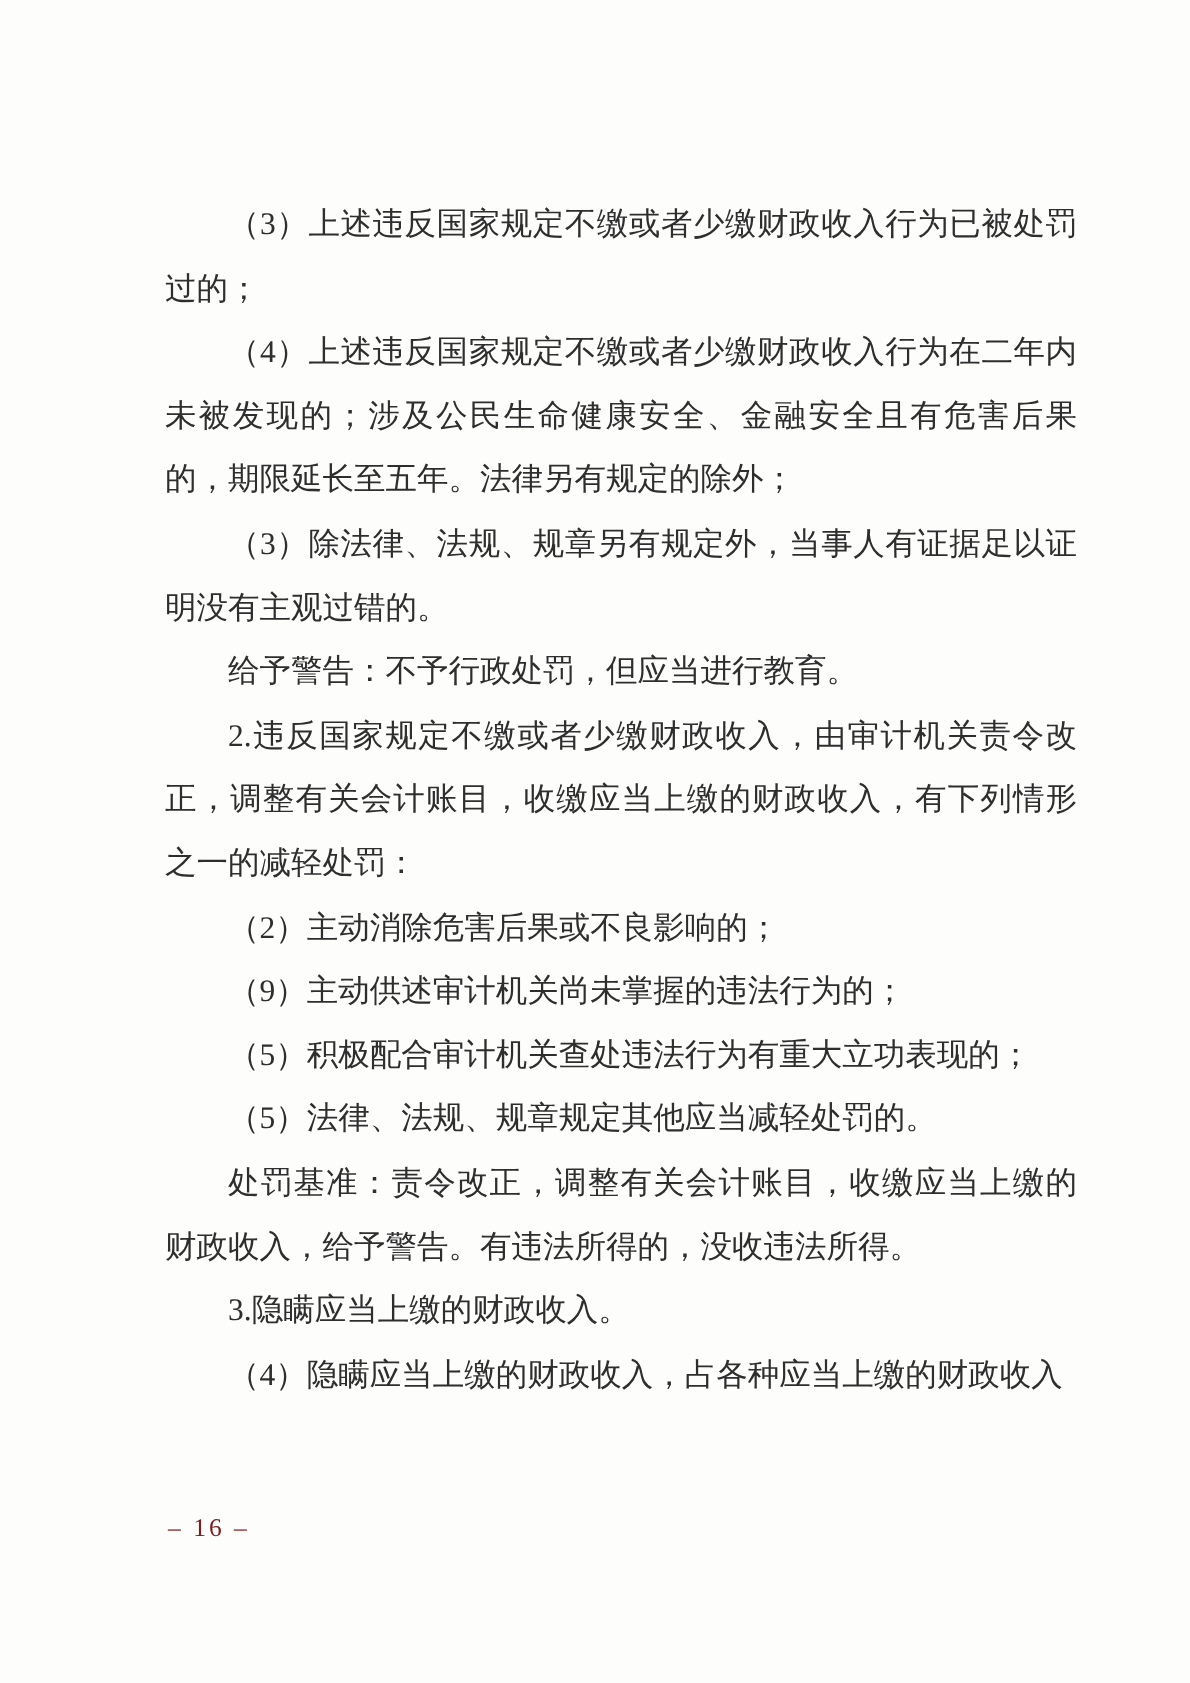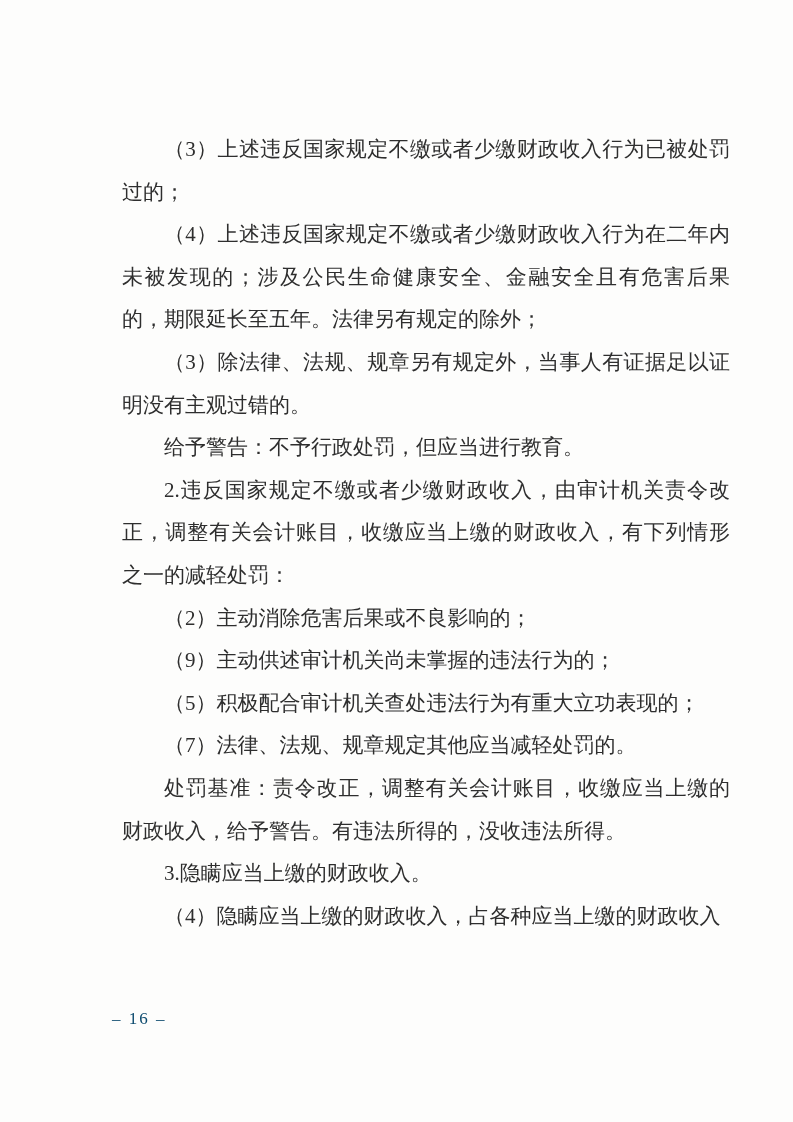--- a/index.html
+++ b/index.html
@@ -15,56 +15,56 @@
   .page {
     position: relative;
     width: 793px;
     height: 1122px;
     background: #fdfdfc;
     color: #2e2e2e;
     font-family: "Liberation Serif", "DejaVu Serif", serif;
   }
   .content {
     position: absolute;
-    left: 122px;
+    left: 110px;
     top: 128px;
     width: 608px;
     font-size: 21px;
     line-height: 42.6px;
     text-align: justify;
     text-justify: inter-character;
     letter-spacing: 0;
   }
   .content p {
     margin: 0;
     padding: 0;
     text-indent: 2em;
   }
   .footer {
     position: absolute;
     left: 112px;
     top: 1009px;
     font-size: 17px;
     letter-spacing: 2px;
-    color: #0c4a6e;
+    color: #7f1d1d;
     font-family: "Liberation Serif", "DejaVu Serif", serif;
   }
 </style>
 </head>
 <body>
 
 <div class="page">
   <main class="content">
     <p>（3）上述违反国家规定不缴或者少缴财政收入行为已被处罚过的；</p>
     <p>（4）上述违反国家规定不缴或者少缴财政收入行为在二年内未被发现的；涉及公民生命健康安全、金融安全且有危害后果的，期限延长至五年。法律另有规定的除外；</p>
     <p>（3）除法律、法规、规章另有规定外，当事人有证据足以证明没有主观过错的。</p>
     <p>给予警告：不予行政处罚，但应当进行教育。</p>
     <p>2.违反国家规定不缴或者少缴财政收入，由审计机关责令改正，调整有关会计账目，收缴应当上缴的财政收入，有下列情形之一的减轻处罚：</p>
     <p>（2）主动消除危害后果或不良影响的；</p>
     <p>（9）主动供述审计机关尚未掌握的违法行为的；</p>
     <p>（5）积极配合审计机关查处违法行为有重大立功表现的；</p>
-    <p>（7）法律、法规、规章规定其他应当减轻处罚的。</p>
+    <p>（5）法律、法规、规章规定其他应当减轻处罚的。</p>
     <p>处罚基准：责令改正，调整有关会计账目，收缴应当上缴的财政收入，给予警告。有违法所得的，没收违法所得。</p>
     <p>3.隐瞒应当上缴的财政收入。</p>
     <p>（4）隐瞒应当上缴的财政收入，占各种应当上缴的财政收入</p>
   </main>
   <div class="footer">– 16 –</div>
 </div>
 
 </body></html>

